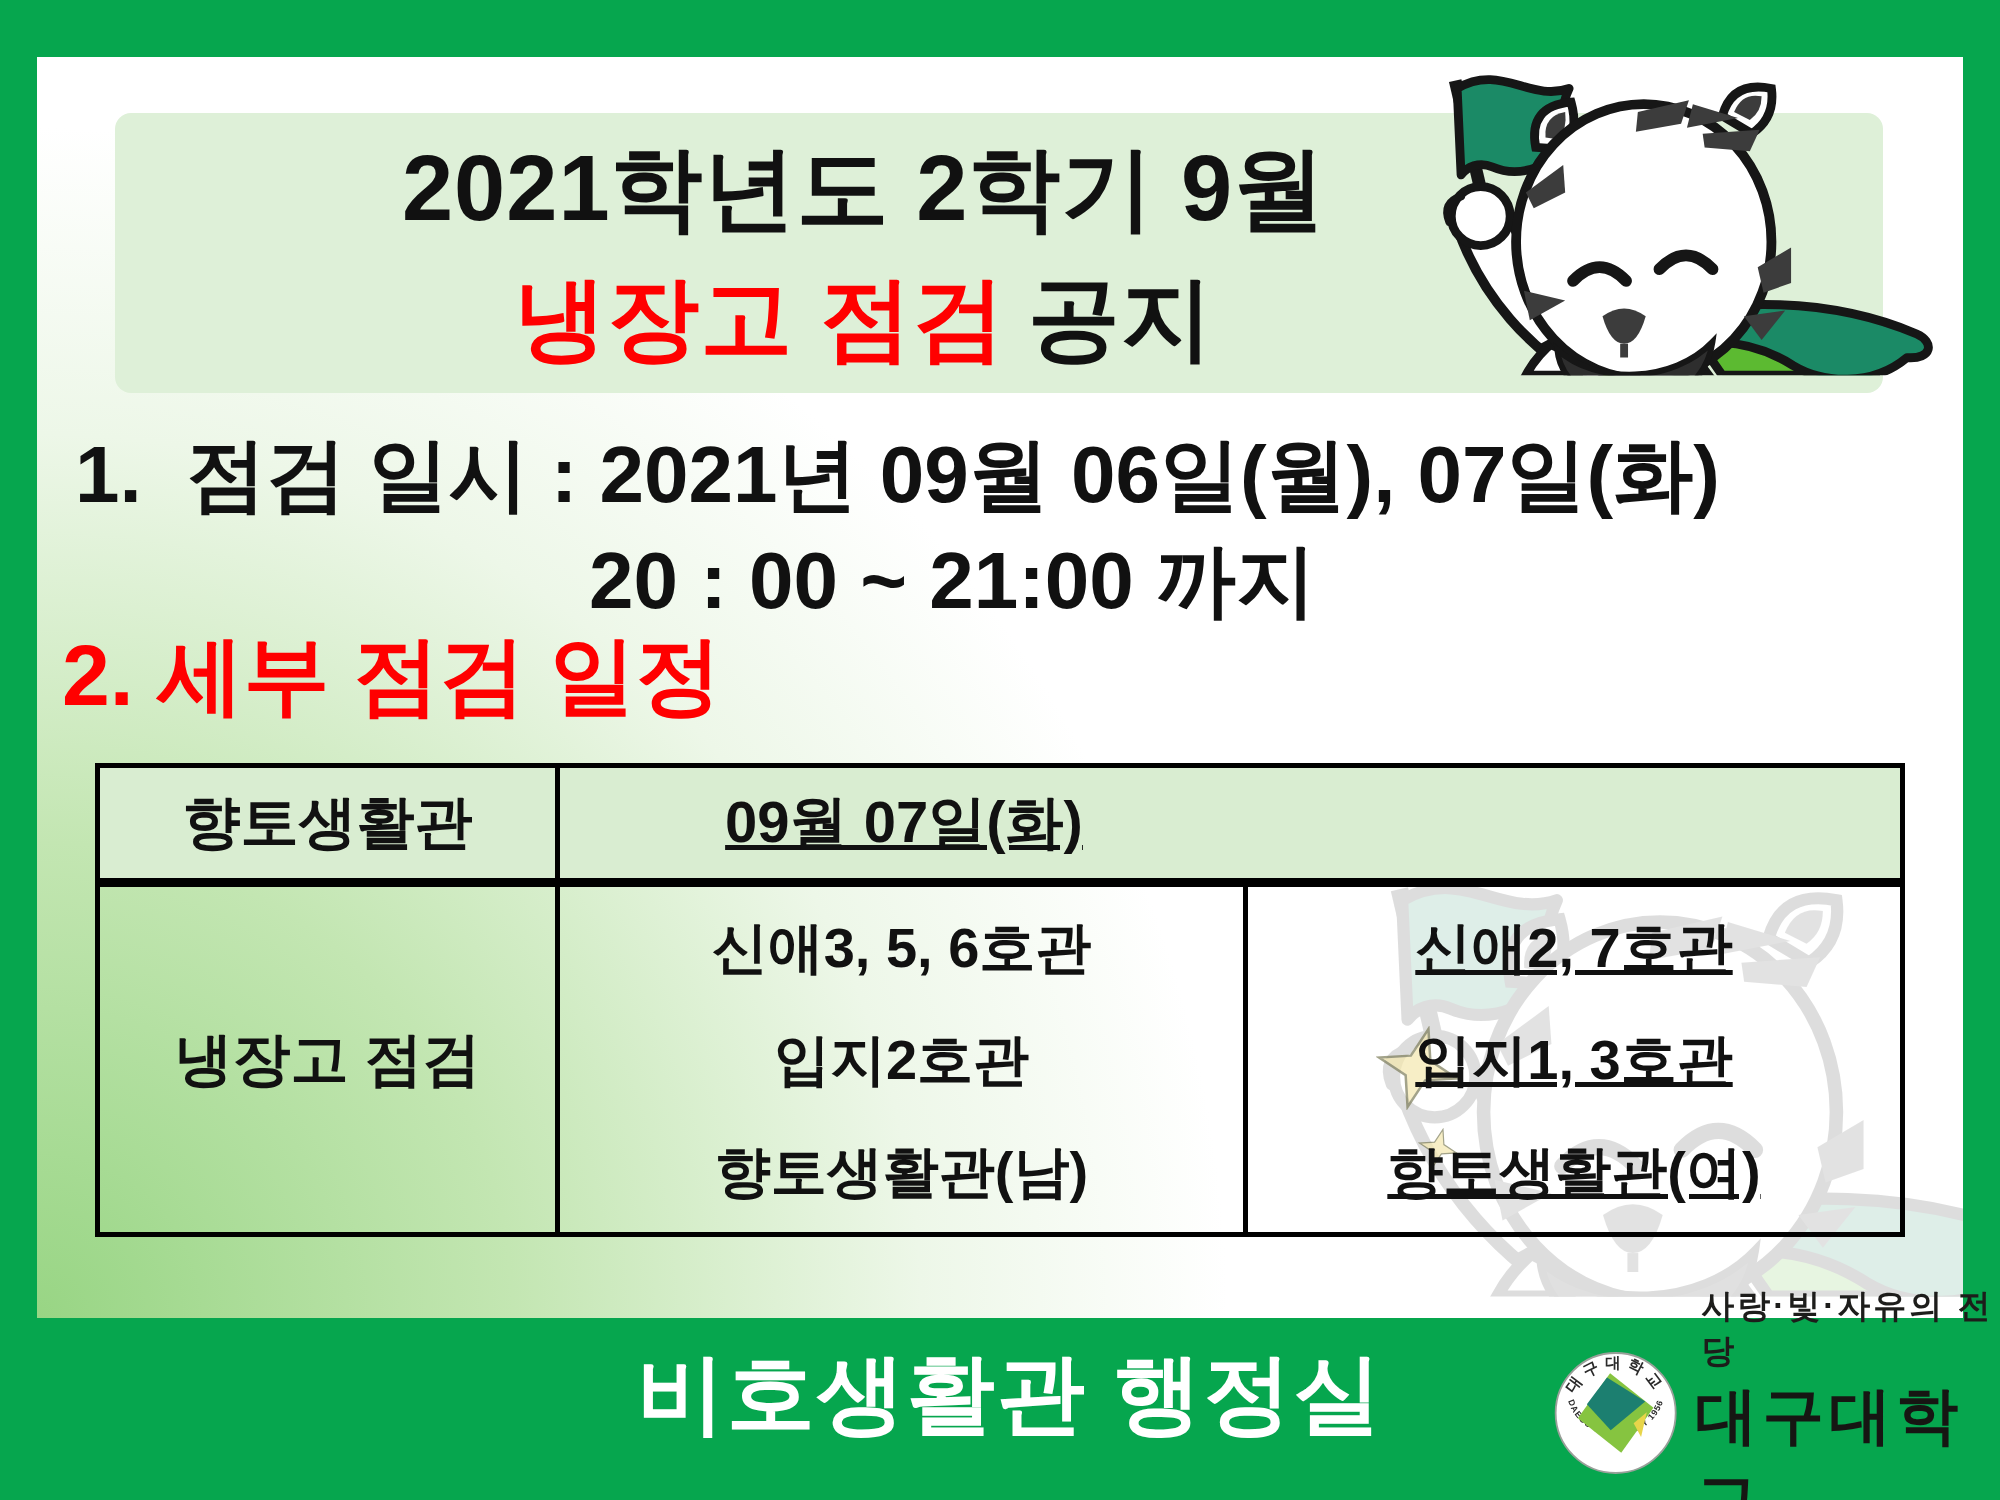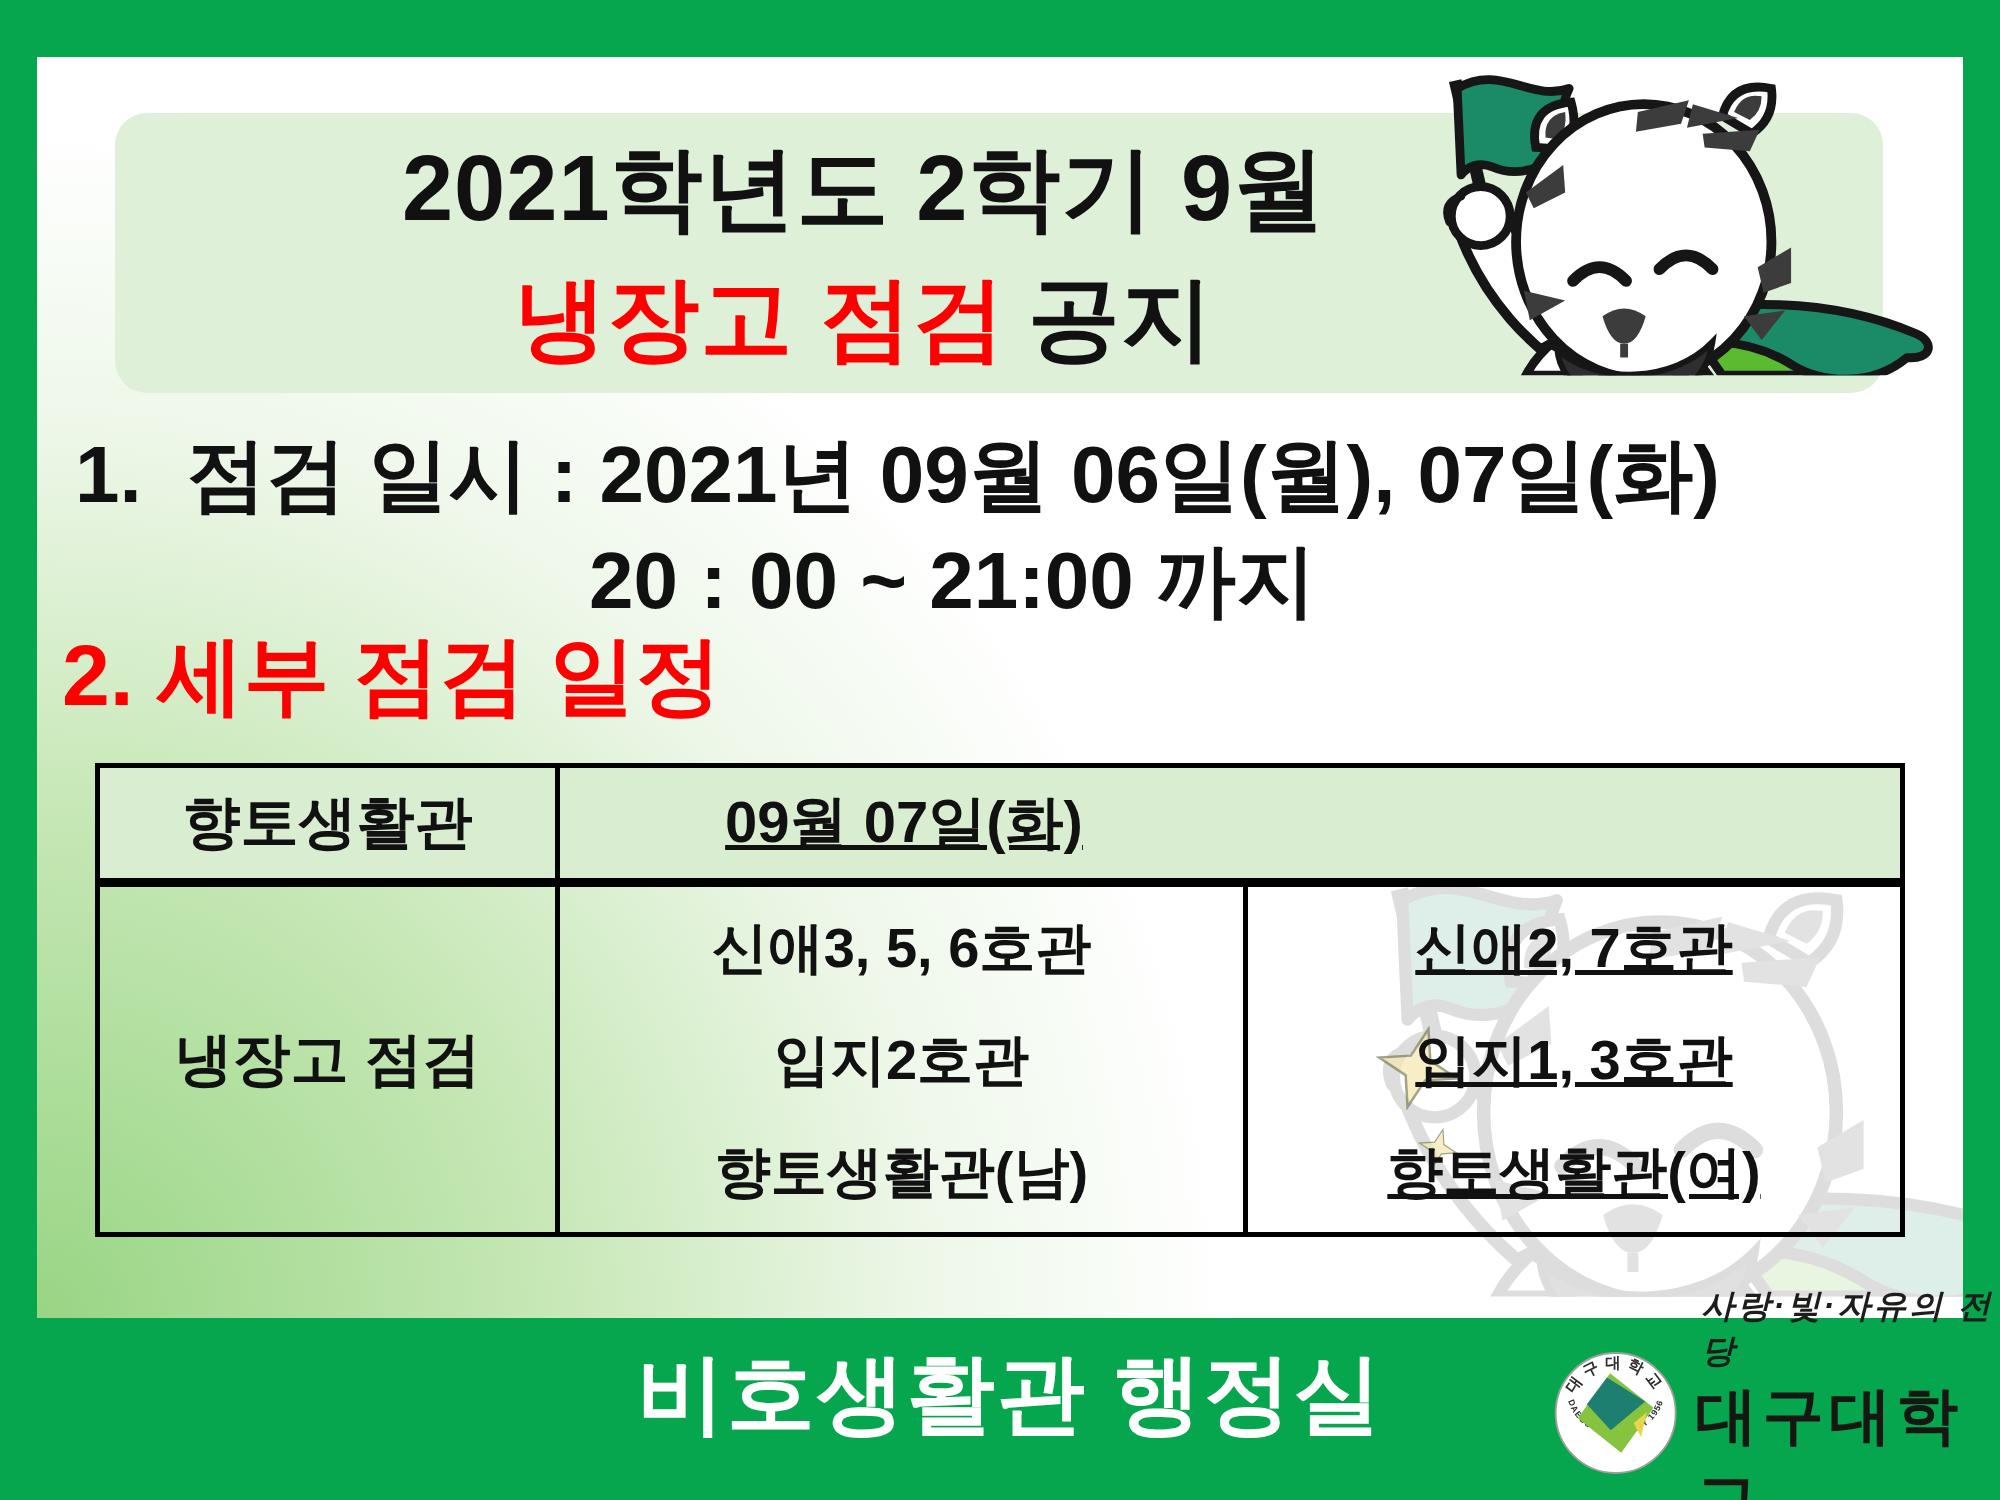--- a/index.html
+++ b/index.html
@@ -8,21 +8,21 @@
     font-family:"Liberation Sans","DejaVu Sans",sans-serif;font-weight:bold;color:#111;
   }
   #frame{position:absolute;inset:0;background:#06A64E;}
   #content{
     position:absolute;left:37px;top:57px;width:1926px;height:1261px;overflow:hidden;
     background:radial-gradient(circle 1700px at 0% 100%, #98D584 0%, #C3E6B2 28%, #EDF7E8 52%, #ffffff 70%);
   }
   
   #title-box{
     position:absolute;left:78px;top:56px;width:1768px;height:280px;
-    background:#DEF0D8;border-radius:32px;
+    background:#DEF0D8;border-radius:16px;
     display:flex;flex-direction:column;justify-content:center;align-items:center;
     padding-right:300px;padding-left:30px;box-sizing:border-box;
   }
   .title-line{font-size:92px;line-height:130px;letter-spacing:1px;white-space:nowrap;}
   .red{color:#FF0000;}
   .t2rest{margin-left:22px;}
   
   #mascot{position:absolute;left:1373px;top:13px;width:550px;height:308px;}
   
   #watermark{position:absolute;left:1300px;top:800px;width:760px;height:461px;opacity:0.14;}
@@ -47,21 +47,21 @@
   .cell-label{font-size:58px;}
   .cell-line{font-size:56px;line-height:112px;white-space:nowrap;}
   
   #footer-band{
     position:absolute;left:0;top:1293px;width:2000px;height:202px;
     display:flex;justify-content:center;align-items:center;
   }
   #footer-office{color:#fff;font-size:88px;letter-spacing:2px;transform:translateX(10px);}
   #logo-group{position:absolute;left:1552px;top:1338px;height:150px;display:flex;align-items:center;gap:16px;}
   #logo-text{display:flex;flex-direction:column;justify-content:center;}
-  #logo-slogan{font-size:33px;letter-spacing:3px;color:#1d1d1b;margin-bottom:0;padding-left:6px;font-style:italic;}
+  #logo-slogan{font-size:33px;letter-spacing:3px;color:#1d1d1b;margin-bottom:0;padding-left:6px;}
   #logo-name{font-size:62px;letter-spacing:5px;color:#161613;}
 </style>
 </head>
 <body>
 
 <svg width="0" height="0" style="position:absolute" aria-hidden="true">
   <symbol id="tiger" viewBox="0 0 560 308">
 
     <path d="M46 8 L82 162" stroke="#161616" stroke-width="13" fill="none"></path>
 

